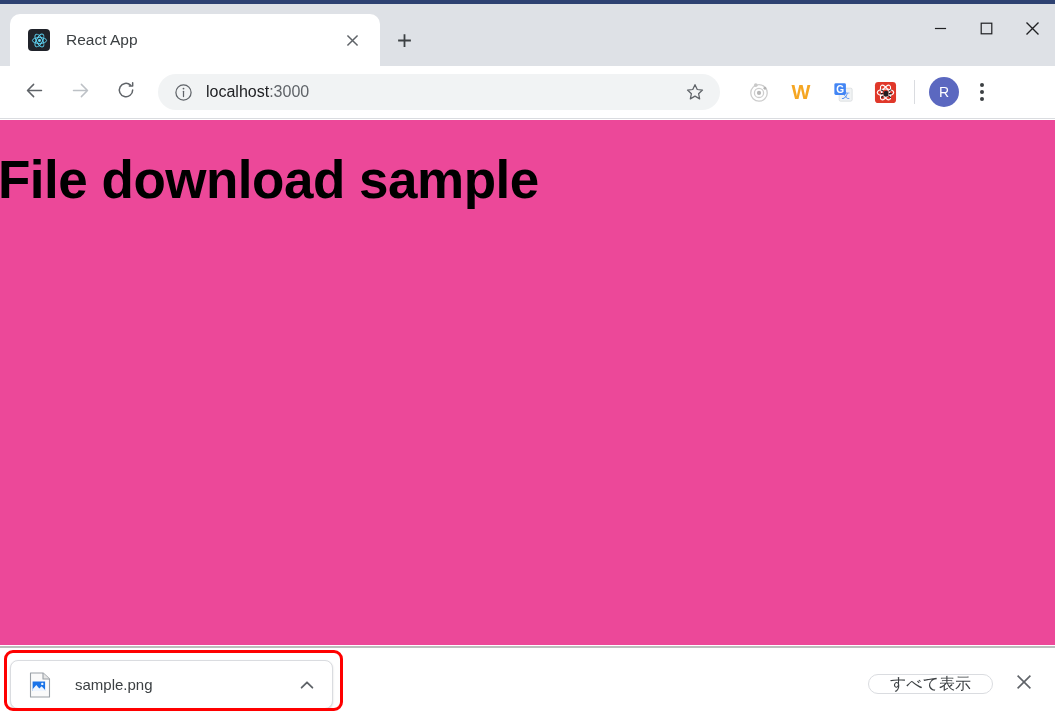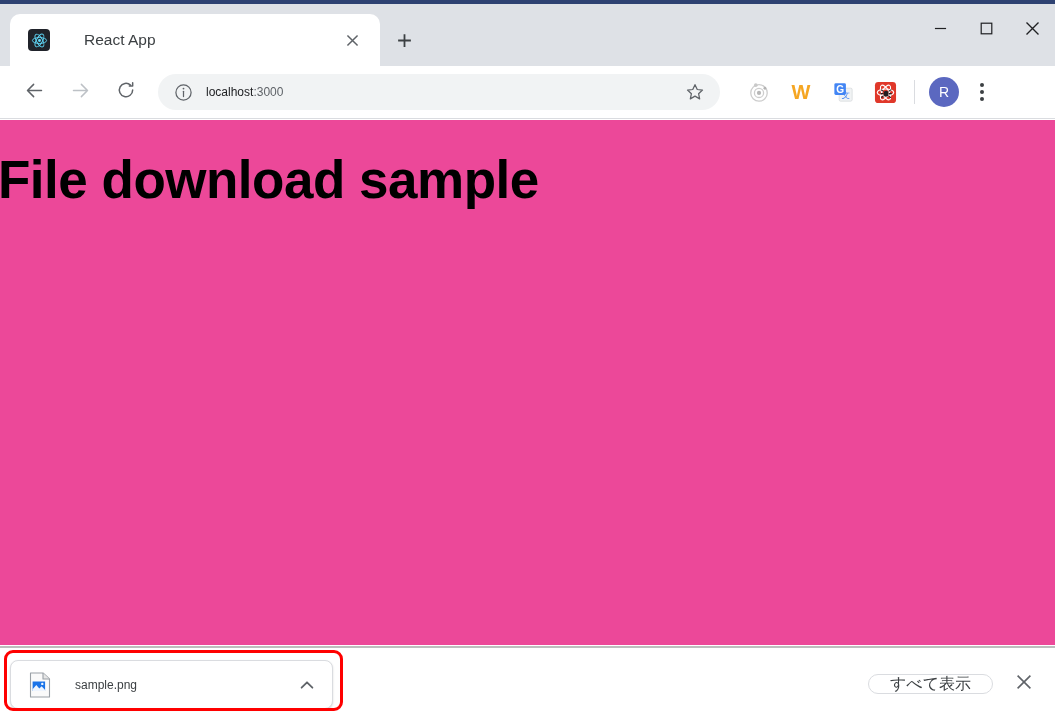--- a/index.html
+++ b/index.html
@@ -51,21 +51,21 @@
   }
   .tab-favicon {
     width: 22px; height: 22px;
     border-radius: 4px;
     background: #20232a;
     display: flex; align-items: center; justify-content: center;
     flex: 0 0 auto;
   }
   .tab-title {
     flex: 1 1 auto;
-    margin-left: 34px;
+    margin-left: 16px;
     font-size: 15.5px;
     color: #3c4043;
     white-space: nowrap;
     overflow: hidden;
   }
   .tab-close {
     width: 28px; height: 28px;
     display: flex; align-items: center; justify-content: center;
     border-radius: 50%;
     flex: 0 0 auto;
@@ -127,21 +127,21 @@
     border-radius: 18px;
     display: flex;
     align-items: center;
     padding: 0 12px 0 14px;
     max-width: 562px;
   }
   .omni-info { width: 22px; height: 22px; flex: 0 0 auto; color: #5f6368; display:flex; align-items:center; justify-content:center;}
   .omni-url {
     flex: 1 1 auto;
     margin-left: 12px;
-    font-size: 12px;
+    font-size: 16px;
     color: #202124;
     white-space: nowrap;
   }
   .omni-url .scheme-dim { color: #5f6368; }
   .omni-star { width: 26px; height: 26px; flex:0 0 auto; color:#5f6368; display:flex; align-items:center; justify-content:center;}
 
   .ext-area {
     display: flex;
     align-items: center;
     margin-left: 10px;
@@ -246,21 +246,21 @@
     border-radius: 8px;
     display: flex;
     align-items: center;
     padding: 0 12px 0 18px;
     box-shadow: 0 1px 2px rgba(60,64,67,0.2);
   }
   .dl-file-icon { width: 22px; height: 26px; flex: 0 0 auto; }
   .dl-name {
     flex: 1 1 auto;
     margin-left: 24px;
-    font-size: 12px;
+    font-size: 15px;
     color: #3c4043;
     white-space: nowrap;
     overflow: hidden;
   }
   .dl-chevron { width: 26px; height: 26px; flex:0 0 auto; color:#5f6368; display:flex; align-items:center; justify-content:center;}
 
   .highlight-box {
     position: absolute;
     left: 4px;
     top: 650px;

